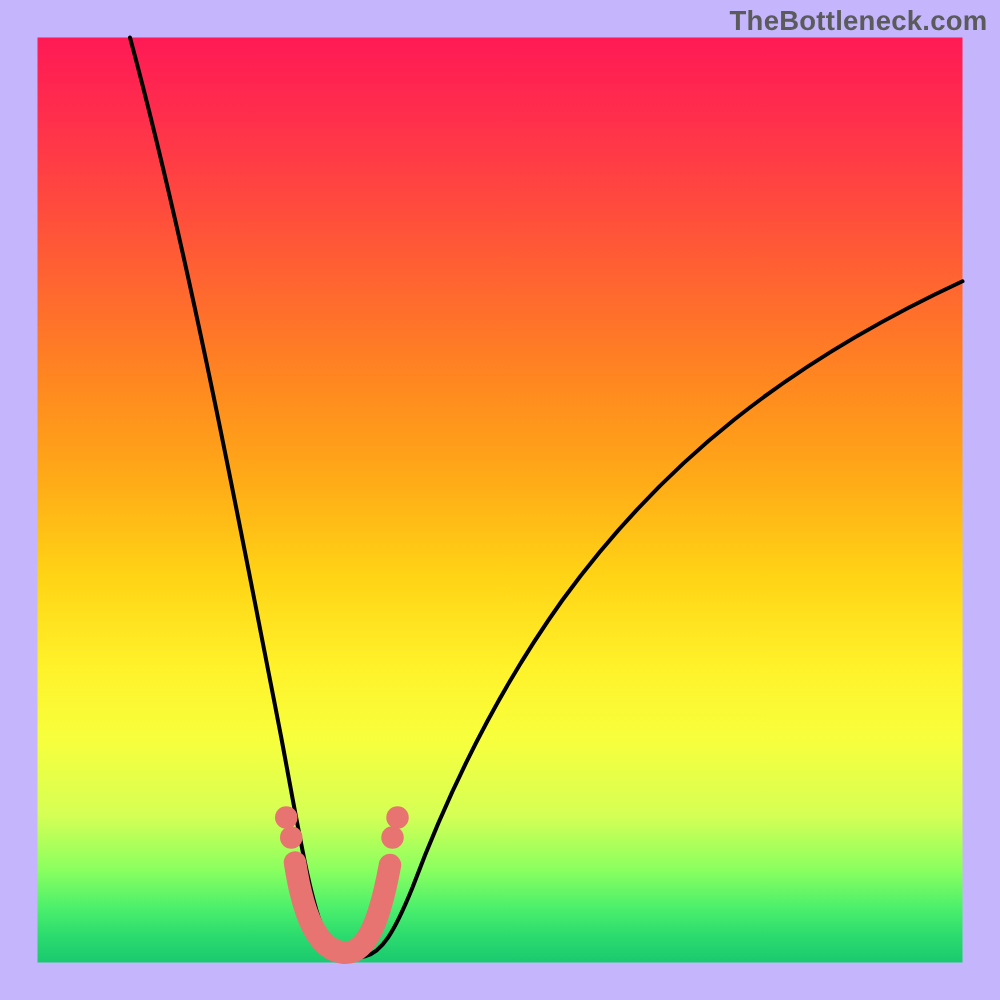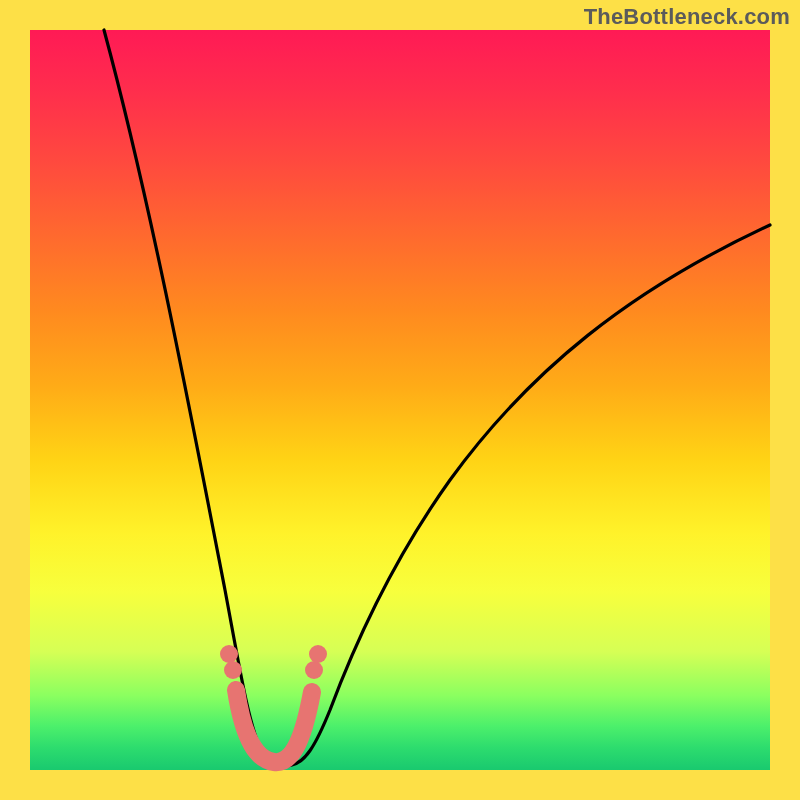--- a/index.html
+++ b/index.html
@@ -8,21 +8,21 @@
     width: 800px;
     height: 800px;
     background: #000;
     overflow: hidden;
     font-family: Arial, Helvetica, sans-serif;
   }
   .stage {
     position: relative;
     width: 800px;
     height: 800px;
-    background: #fde047;
+    background: #c4b5fd;
   }
   .watermark {
     position: absolute;
     top: 4px;
     right: 10px;
     color: #5b5b5b;
     font-size: 22px;
     font-weight: 600;
     letter-spacing: 0.2px;
     user-select: none;

